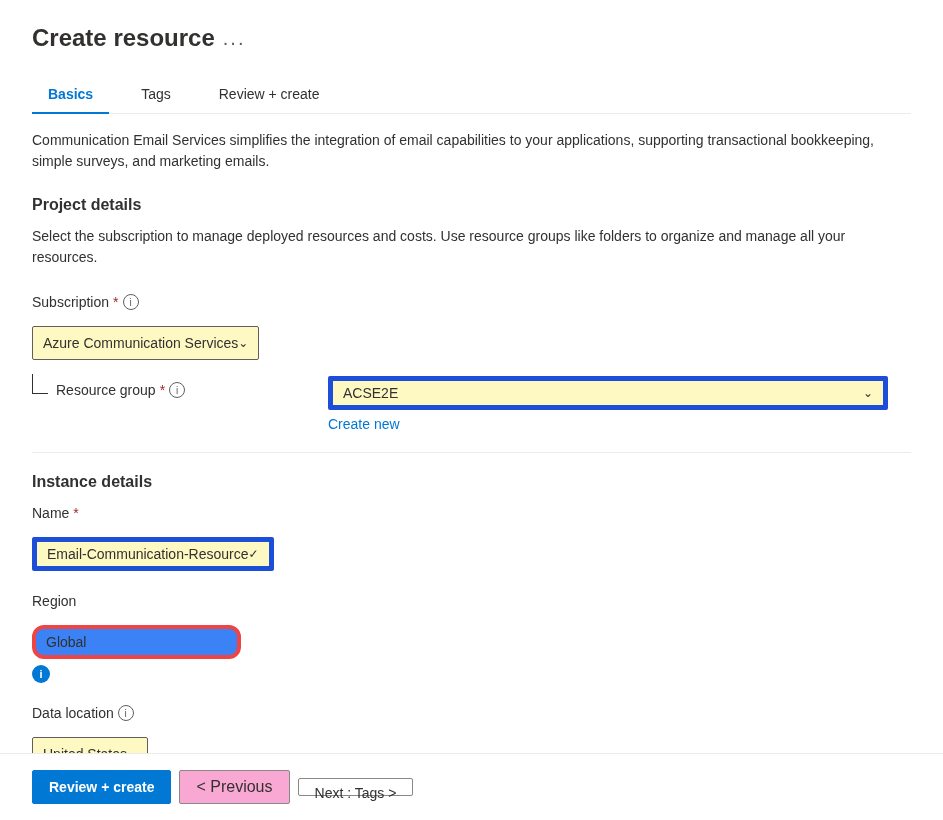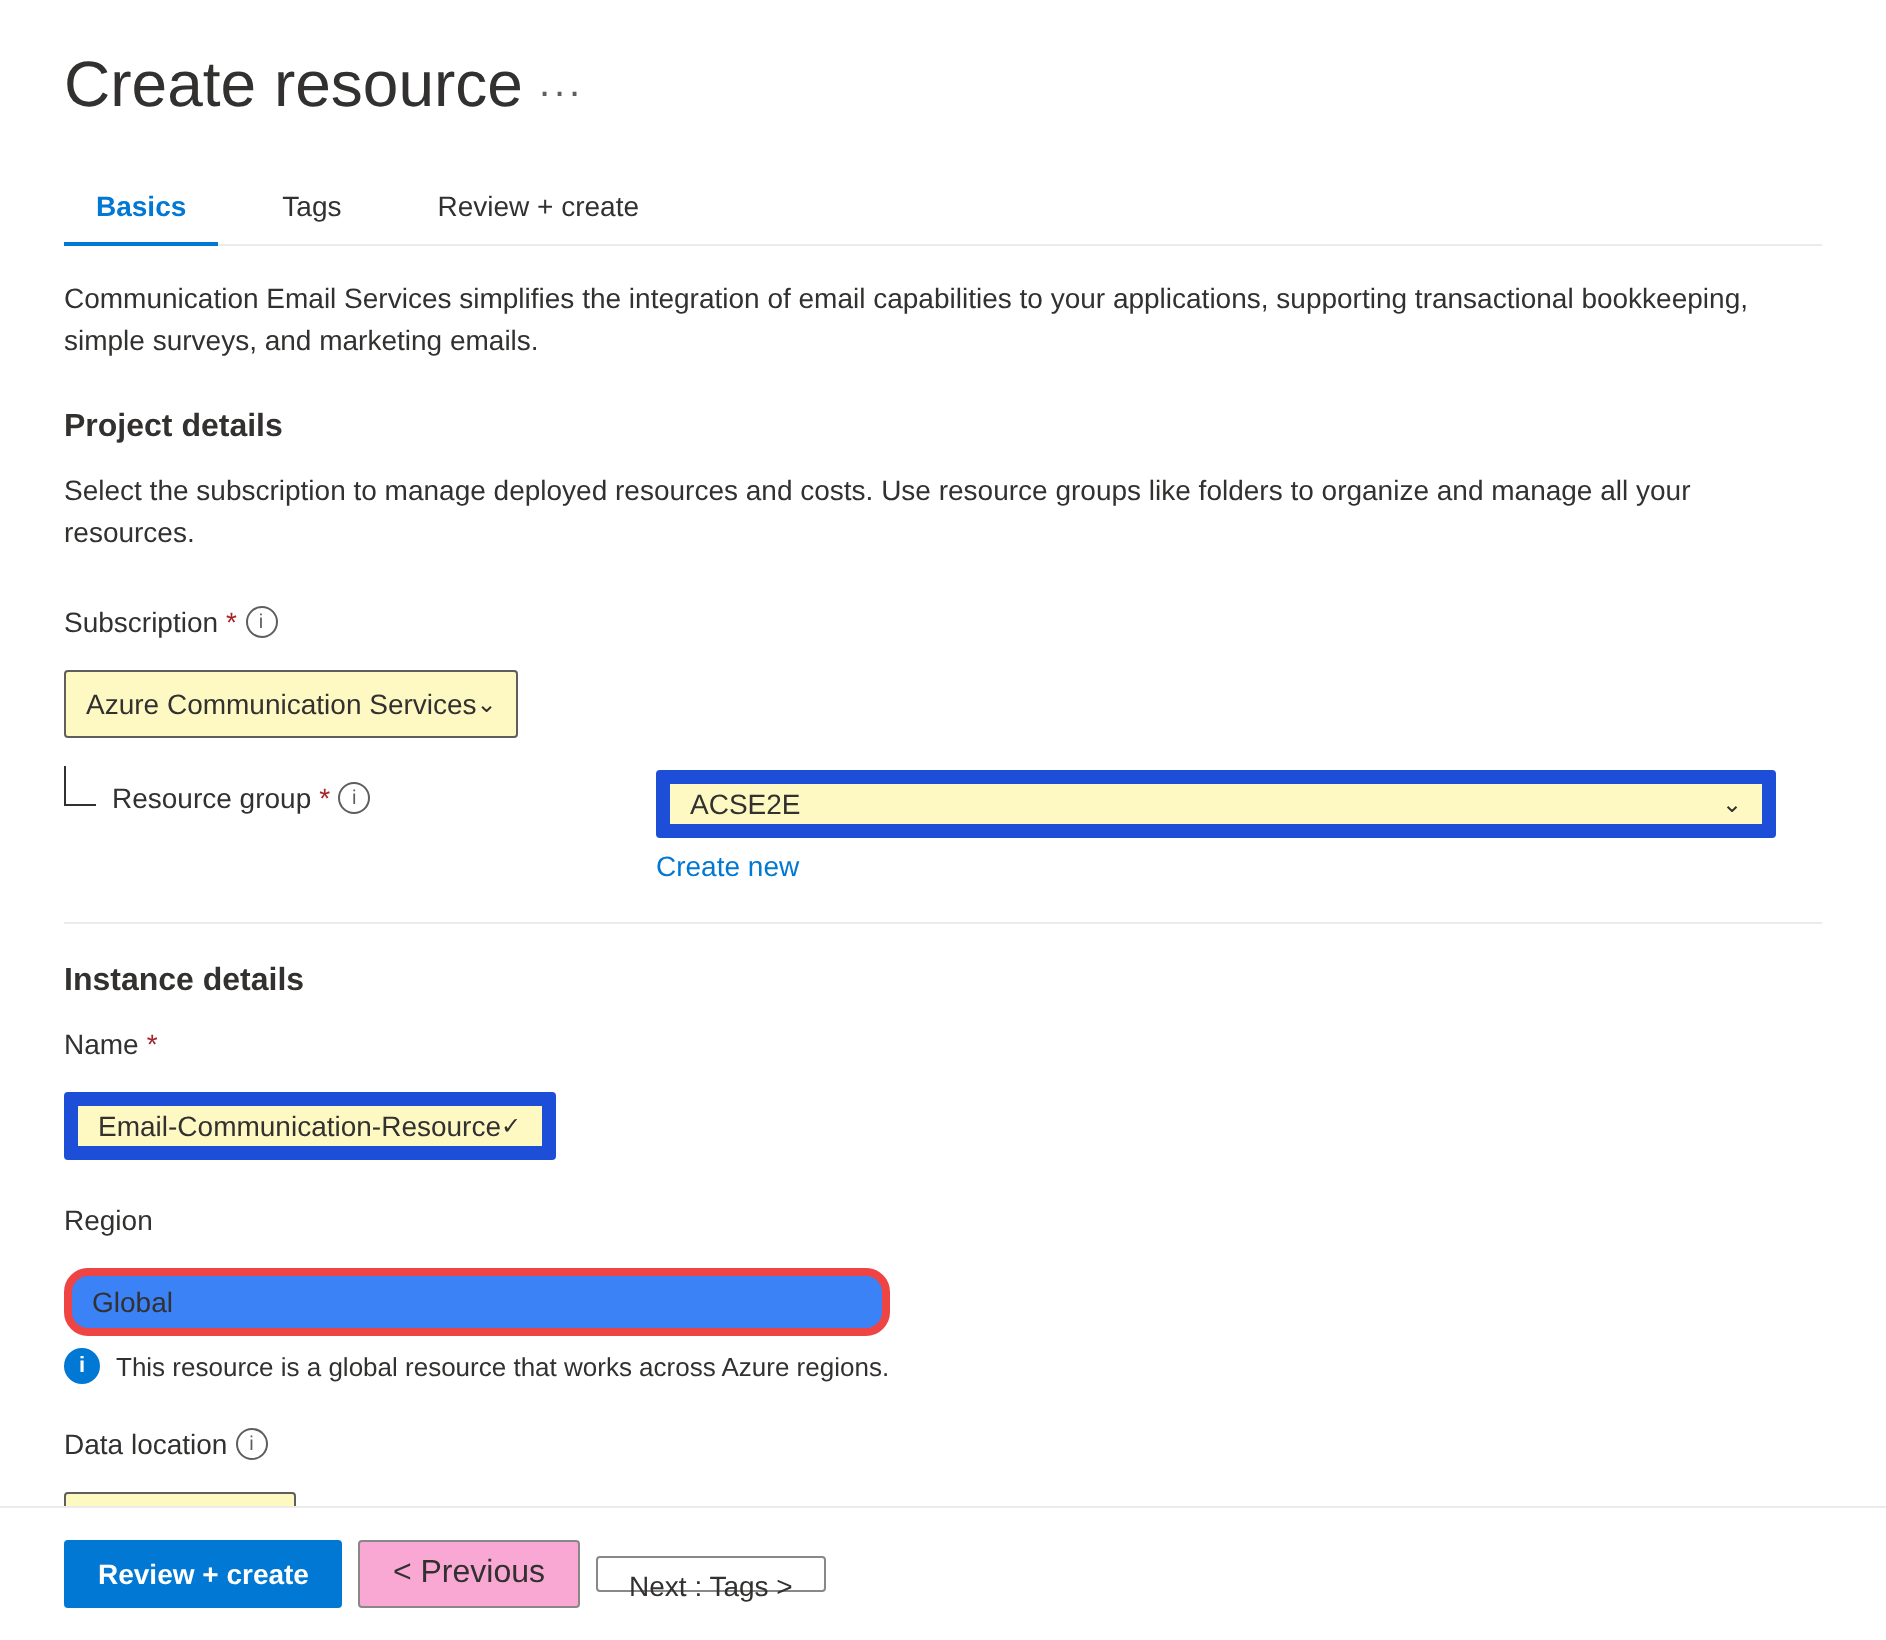--- a/index.html
+++ b/index.html
@@ -25,22 +25,22 @@
     }
 
     .page-title-row {
       display: flex;
       align-items: center;
       gap: 8px;
       margin-bottom: 24px;
     }
 
     .page-title {
-      font-size: 32px;
-      font-weight: 400;
+      font-size: 24px;
+      font-weight: 700;
       color: #323130;
     }
 
     .title-ellipsis {
       font-size: 20px;
       color: #605e5c;
       letter-spacing: 2px;
     }
 
     
@@ -283,21 +283,21 @@
       border: 1px solid #8a8886;
       border-radius: 2px;
       padding: 6px 16px;
       font-size: 14px;
       cursor: pointer;
       height: 18px;
     }
 
     
     .dropdown-selected {
-      border: 7px solid #1d4ed8;
+      border: 5px solid #1d4ed8;
     }
   </style>
 </head>
 <body>
 
 <div class="page-container">
   <div class="main-content">
 
     <div class="page-title-row">
       <h1 class="page-title">Create resource</h1>
@@ -381,21 +381,20 @@
     <div class="form-row">
       <div class="form-label-col">
         <div class="form-label">
           <span>Region</span>
         </div>
       </div>
       <div class="form-control-col">
         <input class="text-input-readonly" type="text" readonly="" value="Global" style="">
         <div class="info-message">
           <span class="info-circle">i</span>
-          <span>This resource is a global resource that works across Azure regions.</span>
         </div>
       </div>
     </div>
 
     <div class="form-row">
       <div class="form-label-col">
         <div class="form-label">
           <span>Data location</span>
           <span class="info-icon" title="Select data location">i</span>
         </div>

